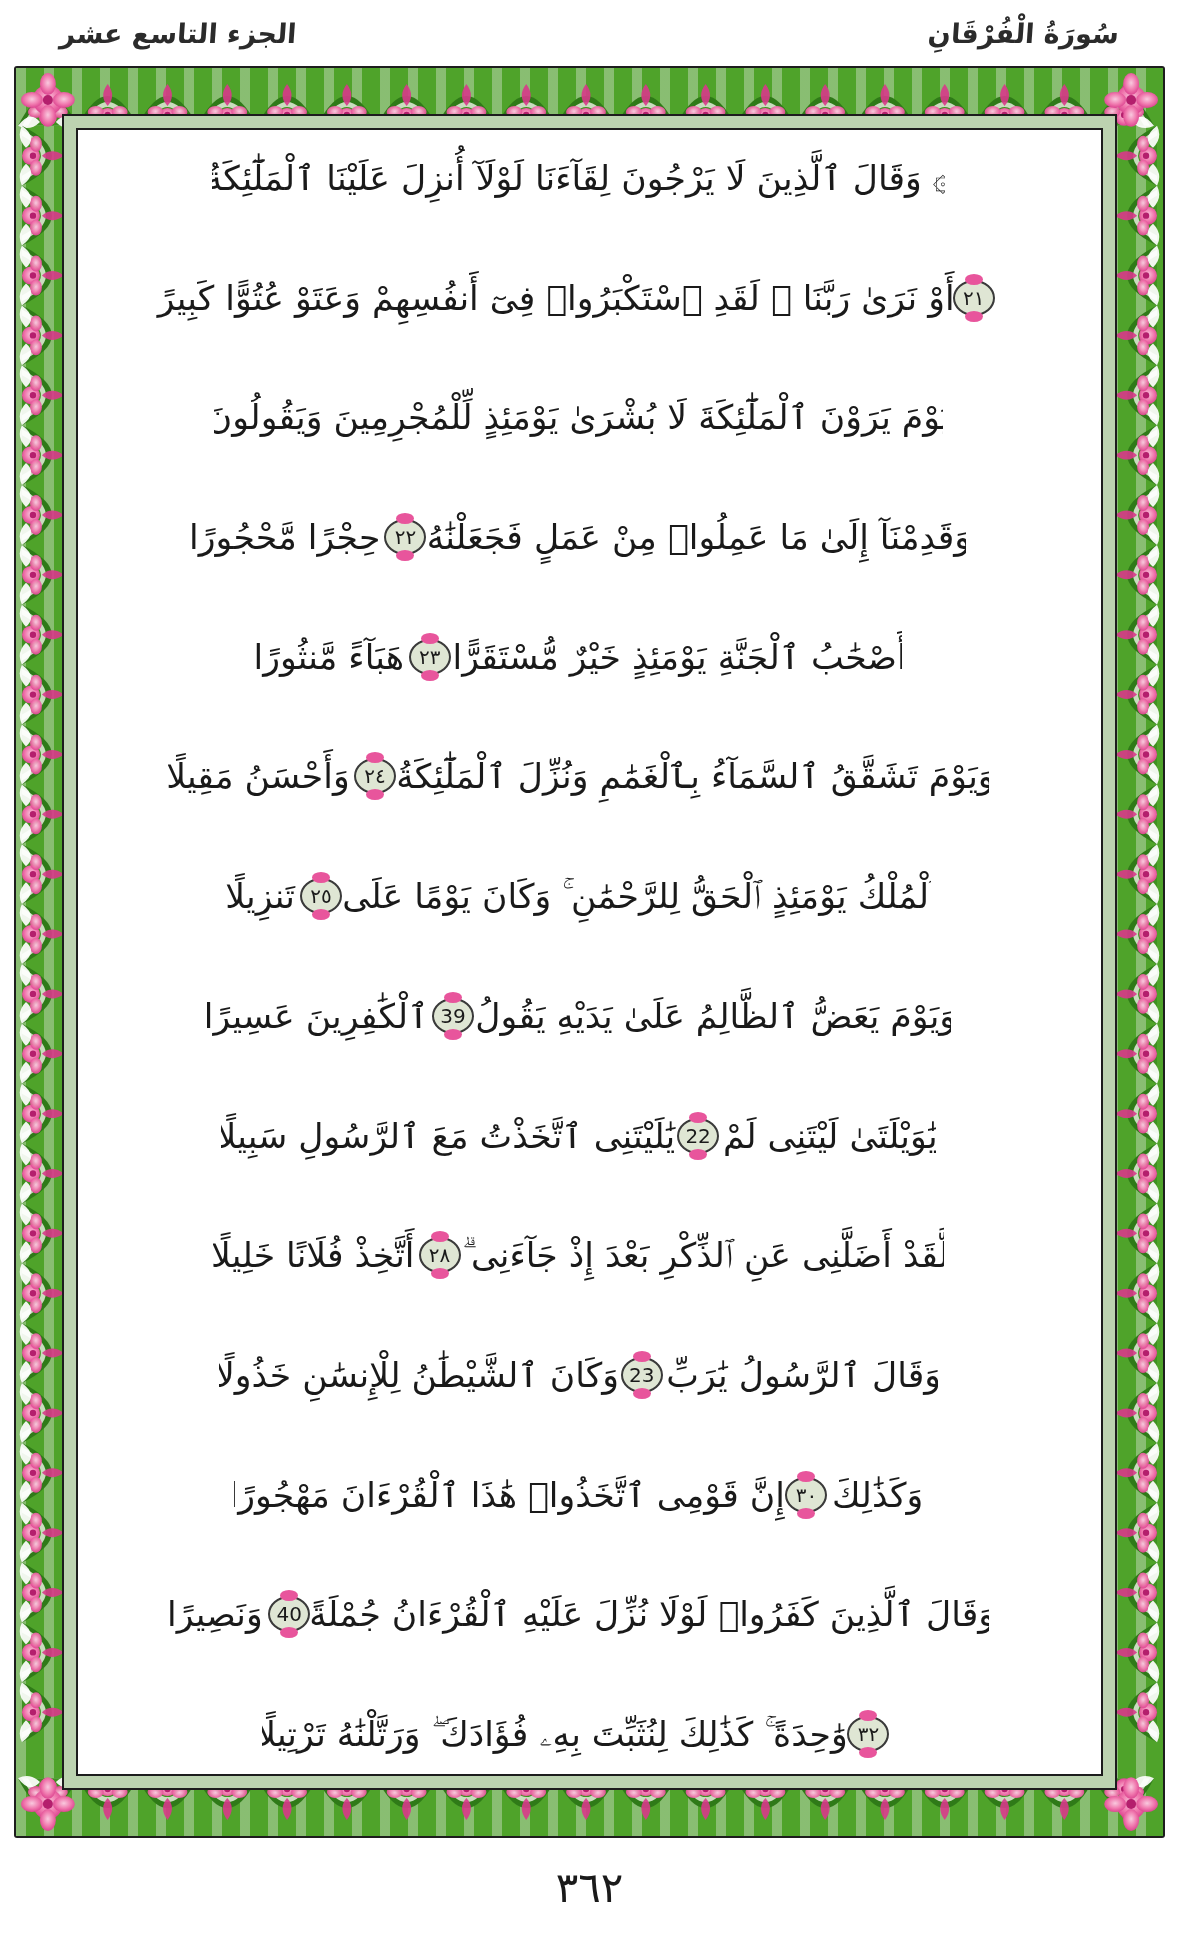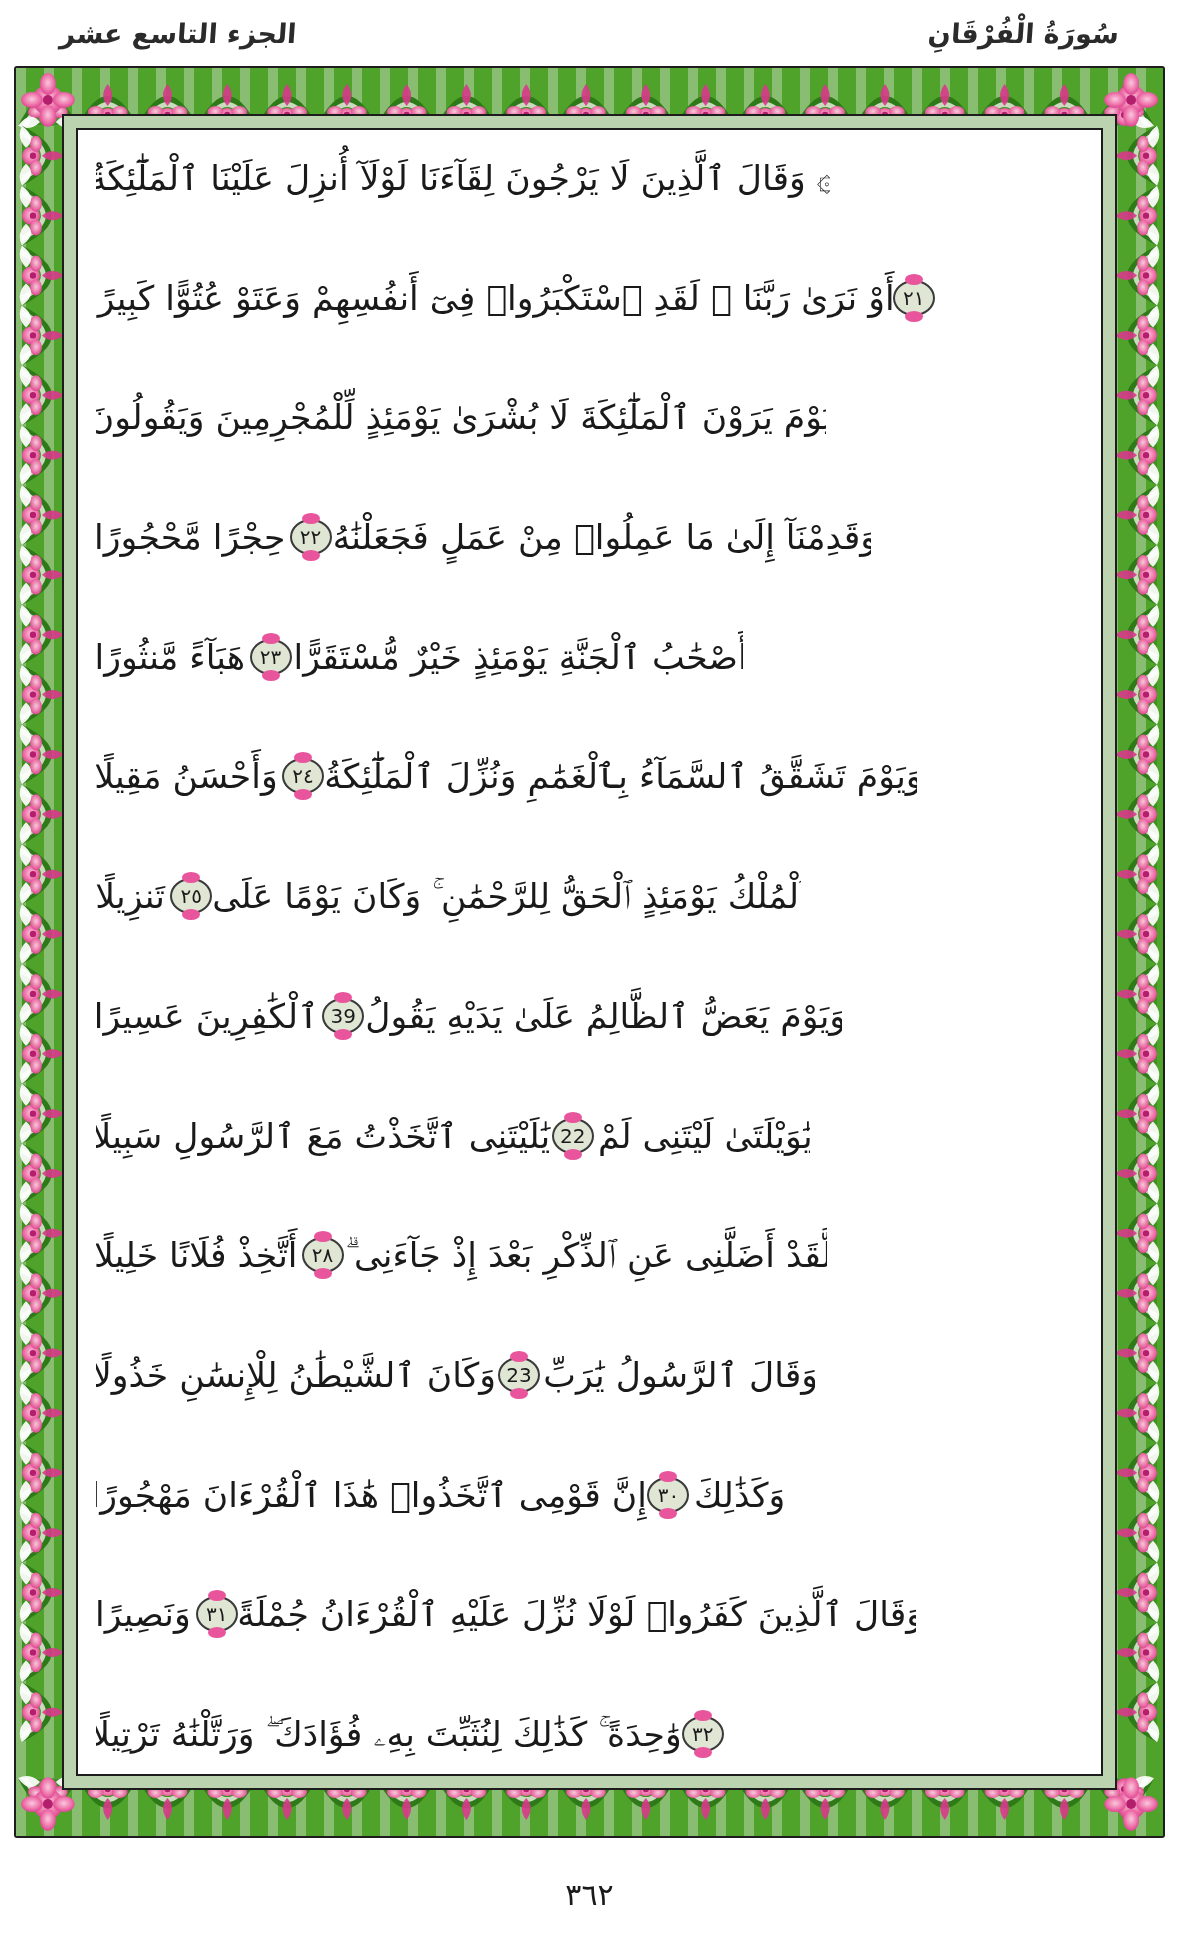--- a/index.html
+++ b/index.html
@@ -74,21 +74,21 @@
   
   .vine-svg{position:absolute;inset:2px;width:calc(100% - 4px);height:calc(100% - 4px);}
 
   
   .quran-page{
     position:absolute;
     left:96px;top:126px;
     width:965px;height:1660px;
     display:flex;flex-direction:column;
     justify-content:space-between;
-    align-items:flex-end;
+    align-items:center;
     direction:rtl;
   }
   .aya-line{
     font-family:"DejaVu Sans","Liberation Sans",sans-serif;
     font-size:33px;
     line-height:1.0;
     color:#1a1a1a;
     white-space:nowrap;
     text-align:justify;
     text-align-last:justify;
@@ -138,21 +138,21 @@
     font-family:"DejaVu Sans","Liberation Sans",sans-serif;
     direction:rtl;
     line-height:1;
   }
 
   
   .page-number{
     position:absolute;
     left:0;right:0;bottom:24px;
     text-align:center;
-    font-size:30px;
+    font-size:42px;
     color:#1a1a1a;
     font-family:"DejaVu Sans","Liberation Sans",sans-serif;
     direction:rtl;
   }
 </style>
 </head>
 <body>
 
 <div class="header-band">
   <div class="hdr-text hdr-left">سُورَةُ الْفُرْقَانِ</div>
@@ -466,21 +466,21 @@
     <span class="seg ar">إِنَّ قَوْمِى ٱتَّخَذُوا۟ هَٰذَا ٱلْقُرْءَانَ مَهْجُورًا</span>
   </div>
 
 
   <div class="aya-line">
     <span class="seg ar">وَقَالَ ٱلَّذِينَ كَفَرُوا۟ لَوْلَا نُزِّلَ عَلَيْهِ ٱلْقُرْءَانُ جُمْلَةً</span>
     <span class="ayah-marker">
       <span class="disc"></span>
       <span class="petal-t"></span>
       <span class="petal-b"></span>
-      <span class="num">٣١</span>
+      <span class="num">40</span>
     </span>
     <span class="seg ar">وَنَصِيرًا</span>
   </div>
 
   <div class="aya-line">
     <span class="ayah-marker">
       <span class="disc"></span>
       <span class="petal-t"></span>
       <span class="petal-b"></span>
       <span class="num">٣٢</span>

